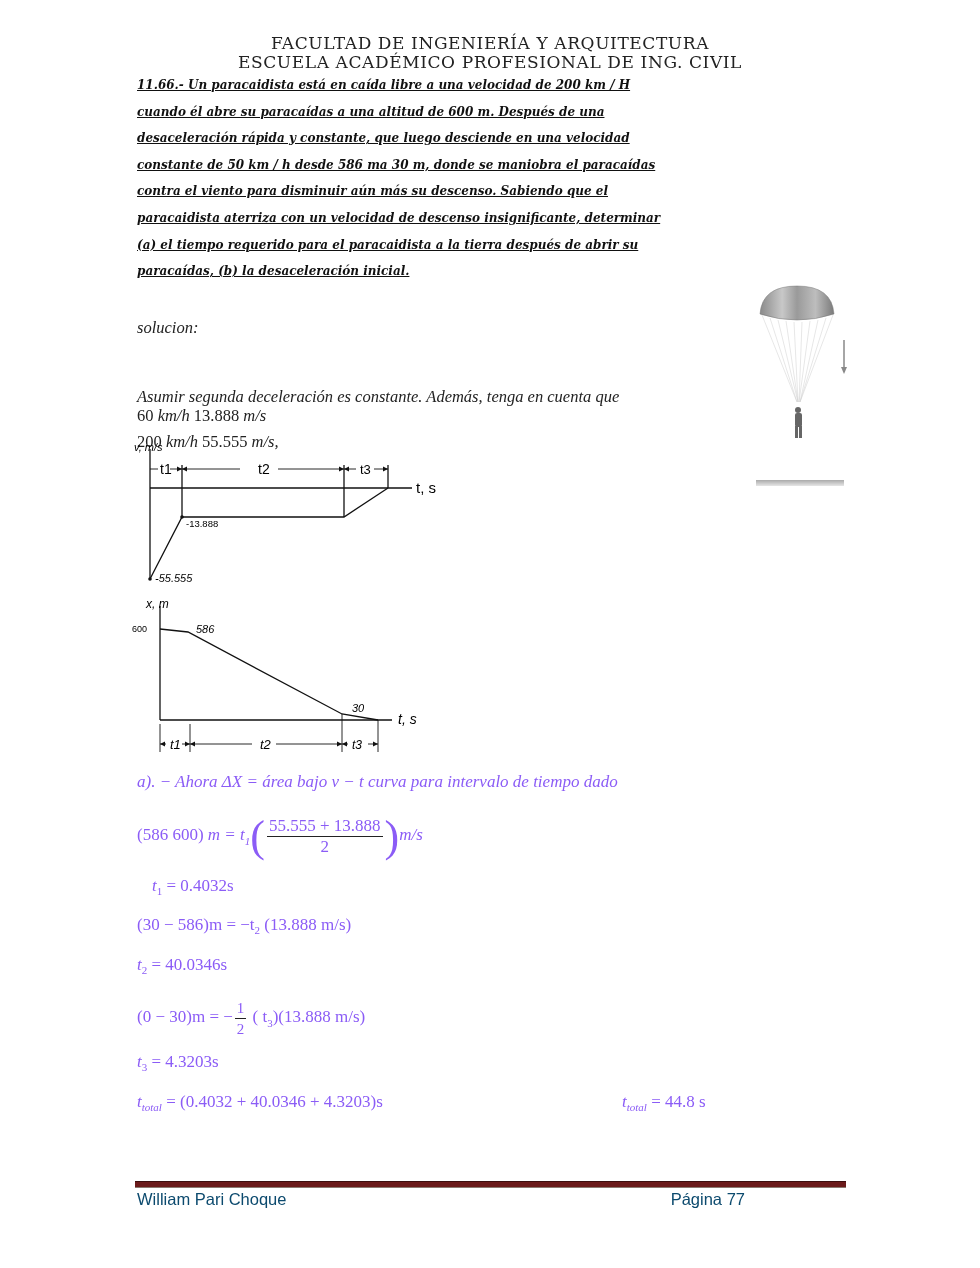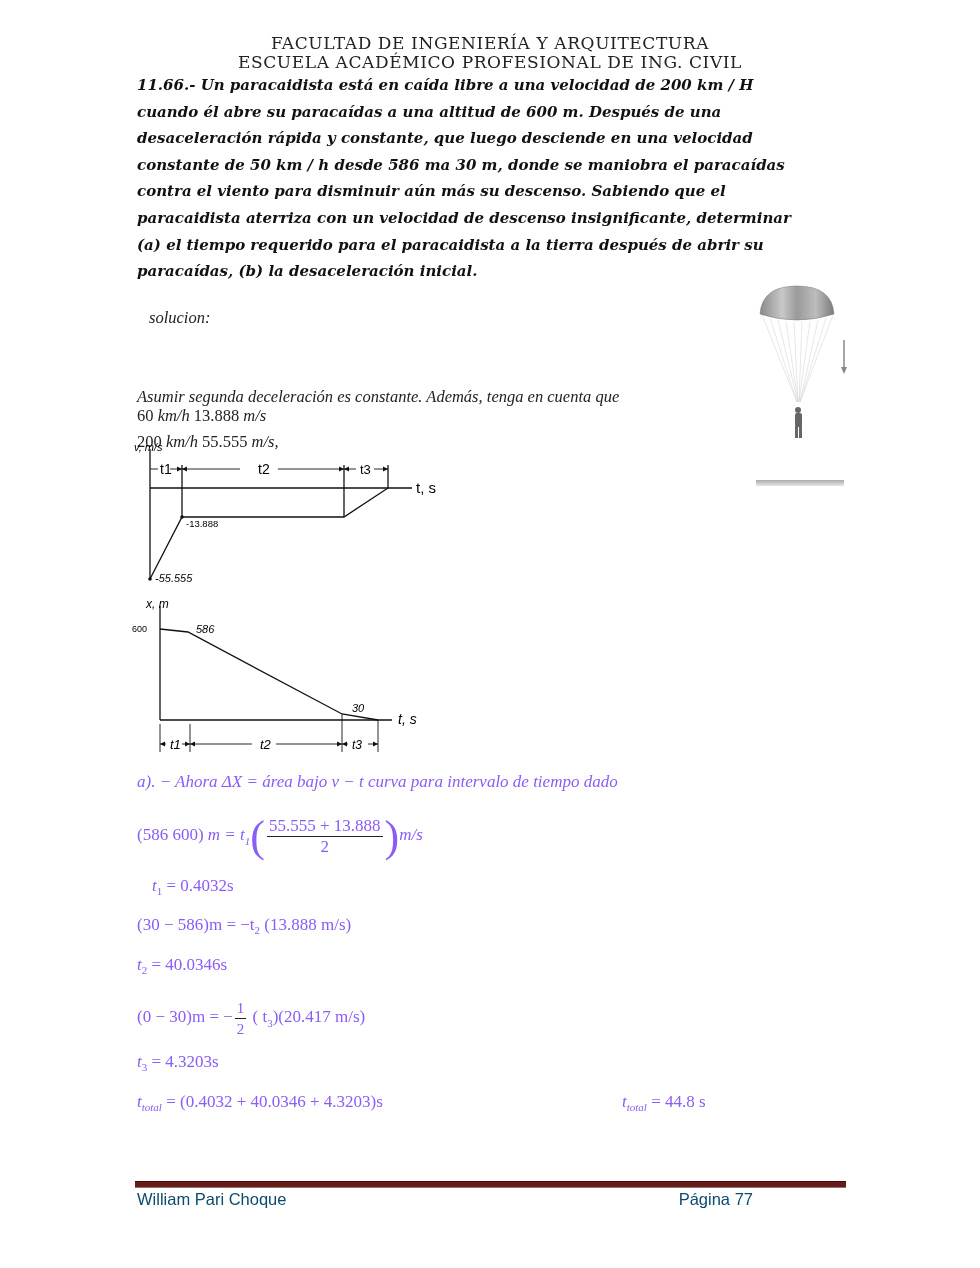--- a/index.html
+++ b/index.html
@@ -1,27 +1,27 @@
 <!DOCTYPE html>
 <html><head>
 <meta charset="utf-8">
 <style>
   html, body { margin: 0; padding: 0; background: #ffffff; }
   body { width: 980px; height: 1268px; position: relative; overflow: hidden; color: #111; }
-  .page { position: absolute; left: 0; top: 0; width: 880px; height: 1268px; padding-left: 8px; }
+  .page { position: absolute; left: 0; top: 0; width: 880px; height: 1268px; }
 
   .hdr { position: absolute; left: 130px; width: 720px; text-align: center;
          font-family: "DejaVu Serif", "Liberation Serif", serif; font-size: 17px;
          letter-spacing: 0.6px; color: #222; line-height: 18px; }
   .hdr1 { top: 34px; }
   .hdr2 { top: 53px; }
 
   .problem { position: absolute; left: 137px; top: 72px; width: 708px;
              font-family: "DejaVu Serif", "Liberation Serif", serif; font-style: italic; font-weight: bold;
-             font-size: 15px; line-height: 26.6px; text-align: justify; color: #111; }
+             font-size: 12px; line-height: 26.6px; text-align: justify; color: #111; text-decoration: underline; }
   .problem .lastline { text-align-last: left; }
 
   .sol { position: absolute; left: 137px; font-family: "Liberation Serif", "DejaVu Serif", serif;
          font-size: 16.5px; color: #222; }
   .it { font-style: italic; }
 
   .chart-box { position: absolute; }
   svg text { font-family: "Liberation Sans", "DejaVu Sans", sans-serif; }
 
   .eq { position: absolute; left: 137px; font-family: "Liberation Serif", "DejaVu Serif", serif;
@@ -54,21 +54,21 @@
     <div>11.66.- Un paracaidista está en caída libre a una velocidad de 200 km / H</div>
     <div>cuando él abre su paracaídas a una altitud de 600 m. Después de una</div>
     <div>desaceleración rápida y constante, que luego desciende en una velocidad</div>
     <div>constante de 50 km / h desde 586 ma 30 m, donde se maniobra el paracaídas</div>
     <div>contra el viento para disminuir aún más su descenso. Sabiendo que el</div>
     <div>paracaidista aterriza con un velocidad de descenso insignificante, determinar</div>
     <div>(a) el tiempo requerido para el paracaidista a la tierra después de abrir su</div>
     <div class="lastline">paracaídas, (b) la desaceleración inicial.</div>
   </div>
 
-  <div class="sol it" style="top:308px;margin-left:12px;">solucion:</div>
+  <div class="sol it" style="top:318px;">solucion:</div>
   <div class="sol it" style="top:347px;margin-top:40px;">Asumir segunda deceleración es constante. Además, tenga en cuenta que</div>
   <div class="sol" style="top:386px;margin-top:46px;">
     <span>200 </span><span class="it">km/h</span><span> 55.555 </span><span class="it">m/s,</span>
   </div>
   <div class="sol" style="top:406px;">
     <span>60 </span><span class="it">km/h</span><span> 13.888 </span><span class="it">m/s</span>
   </div>
 
   <svg class="parachute" viewBox="0 0 100 210">
     <defs>
@@ -187,21 +187,21 @@
 
   <div class="eq" style="top:915px;">
     <span>(30 −  586)m = −t</span><sub>2</sub><span> (13.888 m/s)</span>
   </div>
 
   <div class="eq" style="top:955px;">
     <span class="it">t</span><sub>2</sub><span> = 40.0346s</span>
   </div>
 
   <div class="eq" style="top:994px;">
-    <span>(0 − 30)m = −</span><span class="frac" style="font-size:15px;"><span class="num">1</span><span class="den">2</span></span><span> ( t</span><sub>3</sub><span>)(20.417 m/s)</span>
+    <span>(0 − 30)m = −</span><span class="frac" style="font-size:15px;"><span class="num">1</span><span class="den">2</span></span><span> ( t</span><sub>3</sub><span>)(13.888 m/s)</span>
   </div>
 
   <div class="eq" style="top:1052px;">
     <span class="it">t</span><sub>3</sub><span> = 4.3203s</span>
   </div>
 
   <div class="eq" style="top:1092px;">
     <span class="it">t</span><sub class="it">total</sub><span>  =  (0.4032  +  40.0346  +  4.3203)s</span>
   </div>
 

